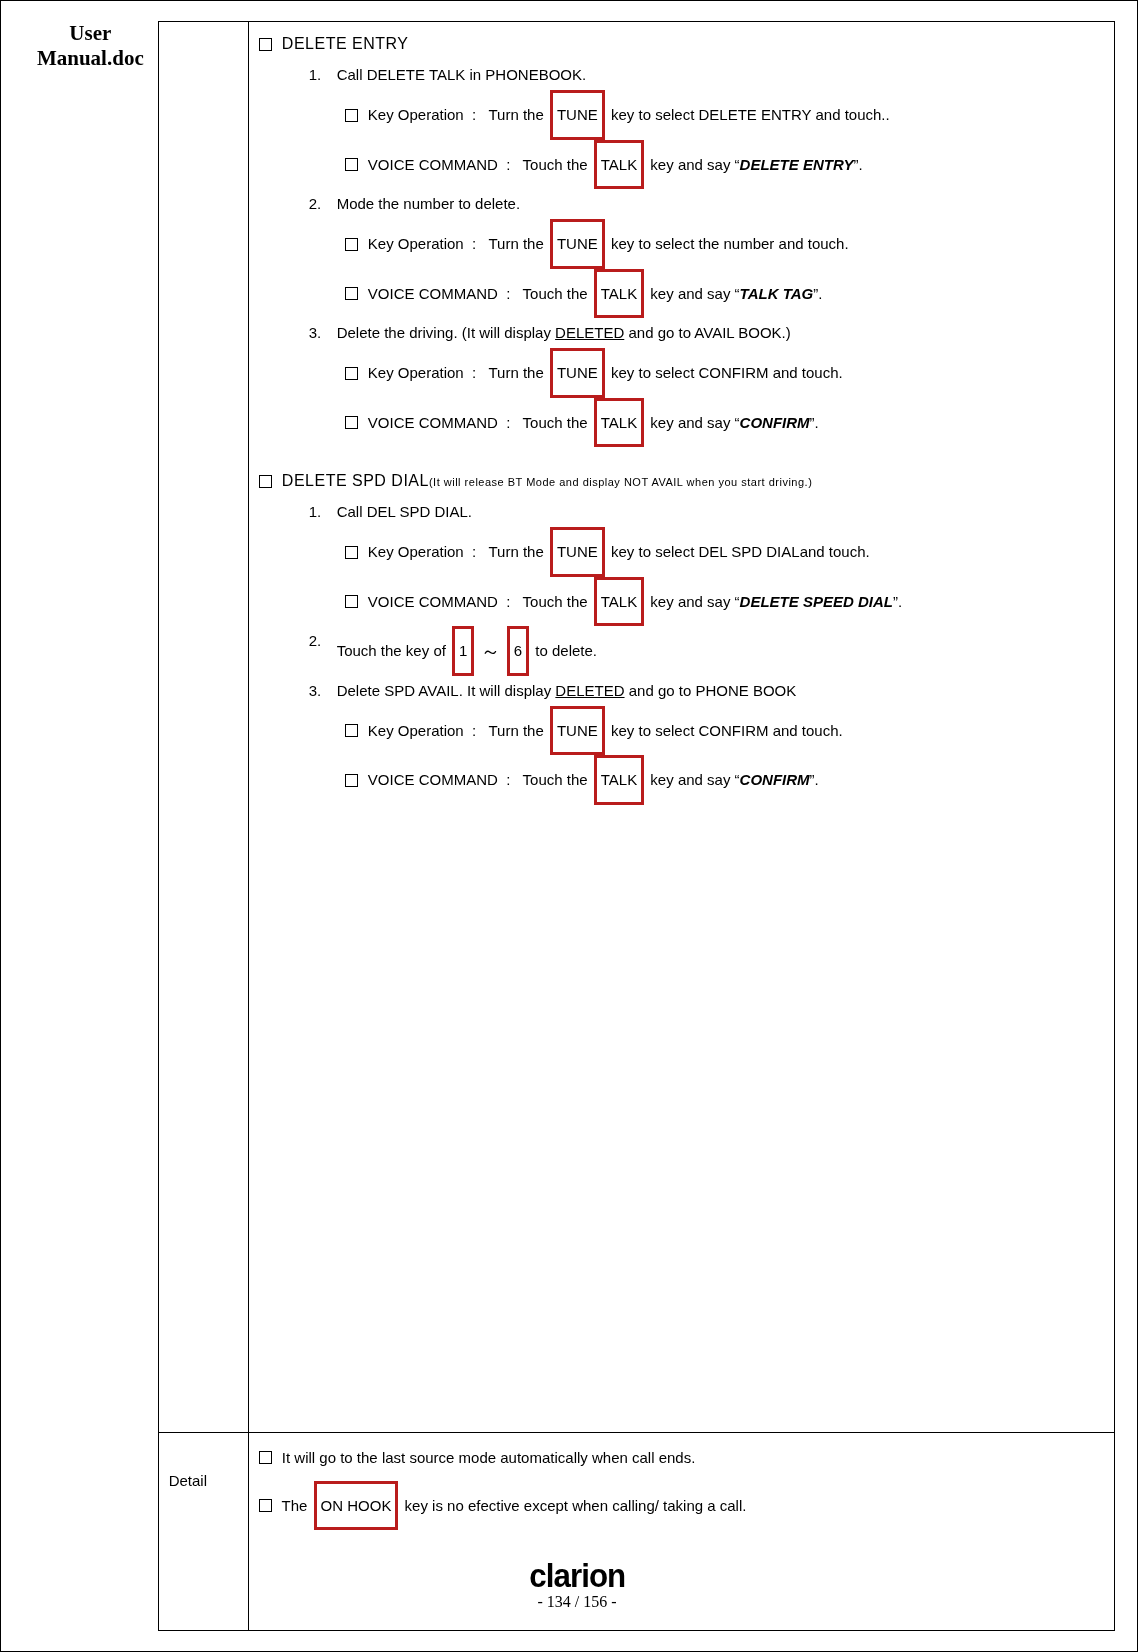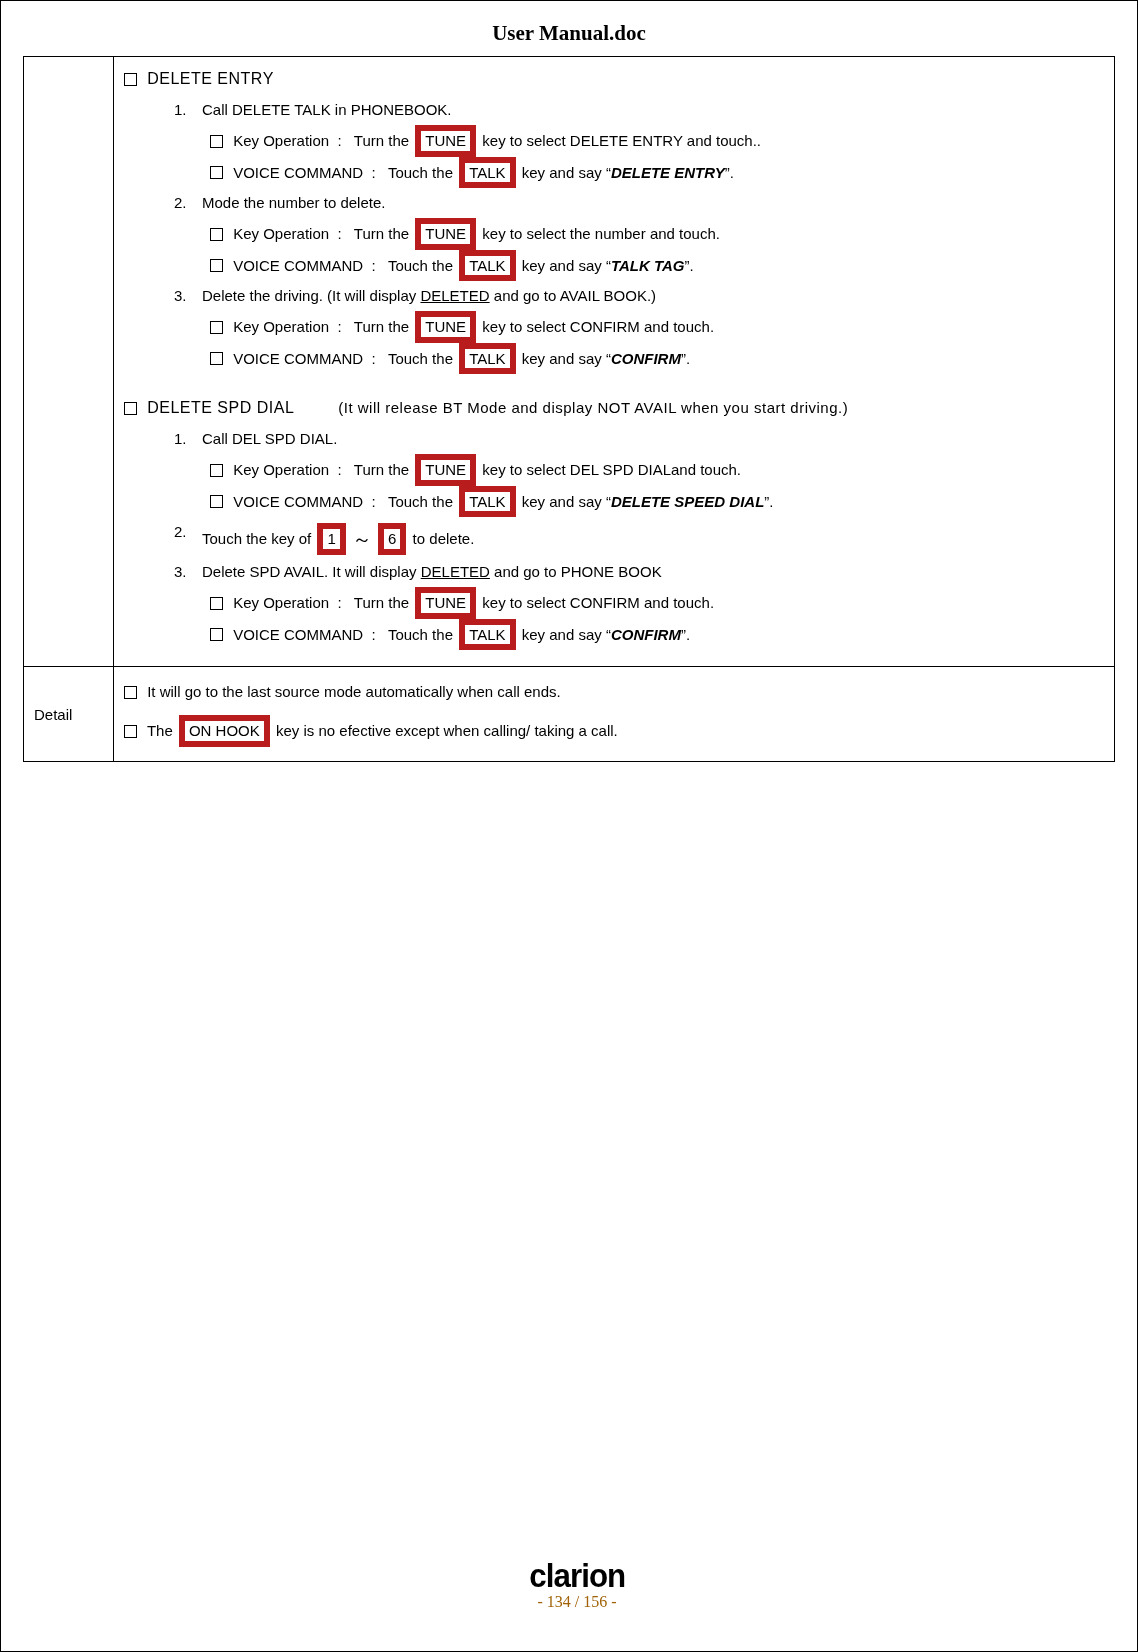--- a/index.html
+++ b/index.html
@@ -8,21 +8,20 @@
     background: #fff;
     width: 1138px;
     height: 1652px;
     position: relative;
     border: 1px solid #000;
   }
   .page {
     padding: 20px 22px;
     height: 100%;
     display: flex;
-    flex-direction: column;
   }
   .title {
     text-align: center;
     font-weight: bold;
     font-size: 21px;
     font-family: "Times New Roman", serif;
     margin-bottom: 10px;
   }
   .outer-table {
     border-collapse: collapse;
@@ -48,22 +47,22 @@
     width: 13px;
     height: 13px;
     border: 1px solid #000;
     vertical-align: middle;
     margin-right: 6px;
     position: relative;
     top: -1px;
   }
   .keycap {
     display: inline-block;
-    border: 6px solid #b91c1c;
-    padding: 0 4px;
+    border: 3px solid #b91c1c;
+    padding: 12px 4px;
     line-height: 1.3;
     vertical-align: baseline;
     font-size: 15px;
     margin: 0 2px;
   }
   .section-title {
     font-size: 16px;
     letter-spacing: 0.5px;
   }
   .step {
@@ -96,21 +95,21 @@
     font-family: Arial, sans-serif;
     font-weight: 900;
     font-size: 34px;
     letter-spacing: -1px;
     transform: scaleX(0.92);
     display: inline-block;
   }
   .pagenum {
     font-family: "Times New Roman", serif;
     font-size: 16px;
-    color: #a16207;
+    color: #000000;
     margin-top: -2px;
   }
   .row-spacer { height: 18px; }
   .detail-line { margin: 4px 0 8px 0; }
   .tilde { font-size: 20px; position: relative; top: 2px; }
 </style>
 </head>
 <body>
 
 <div class="page">
@@ -172,21 +171,21 @@
           <span class="checkbox"></span>
           <span>VOICE COMMAND</span>&nbsp;&nbsp;:&nbsp;&nbsp;
           <span>Touch the </span><span class="keycap">TALK</span><span> key and say “</span><span class="cmd-em">CONFIRM</span><span>”.</span>
         </div>
 
         <div class="row-spacer"></div>
 
         <div>
           <span class="checkbox"></span>
           <span class="section-title">
-            <span>DELETE SPD DIAL</span><span style="font-size:15px;margin-left:44px;">(It will release BT Mode and display NOT AVAIL when you start driving.)</span>
+            <span>DELETE SPD DIAL</span><span style="font-size:11px;">(It will release BT Mode and display NOT AVAIL when you start driving.)</span>
           </span>
         </div>
 
         <div class="step">
           <span class="step-num">1.</span>
           <span class="step-text">Call DEL SPD DIAL.</span>
         </div>
         <div class="sub">
           <span class="checkbox"></span>
           <span>Key Operation</span>&nbsp;&nbsp;:&nbsp;&nbsp;

